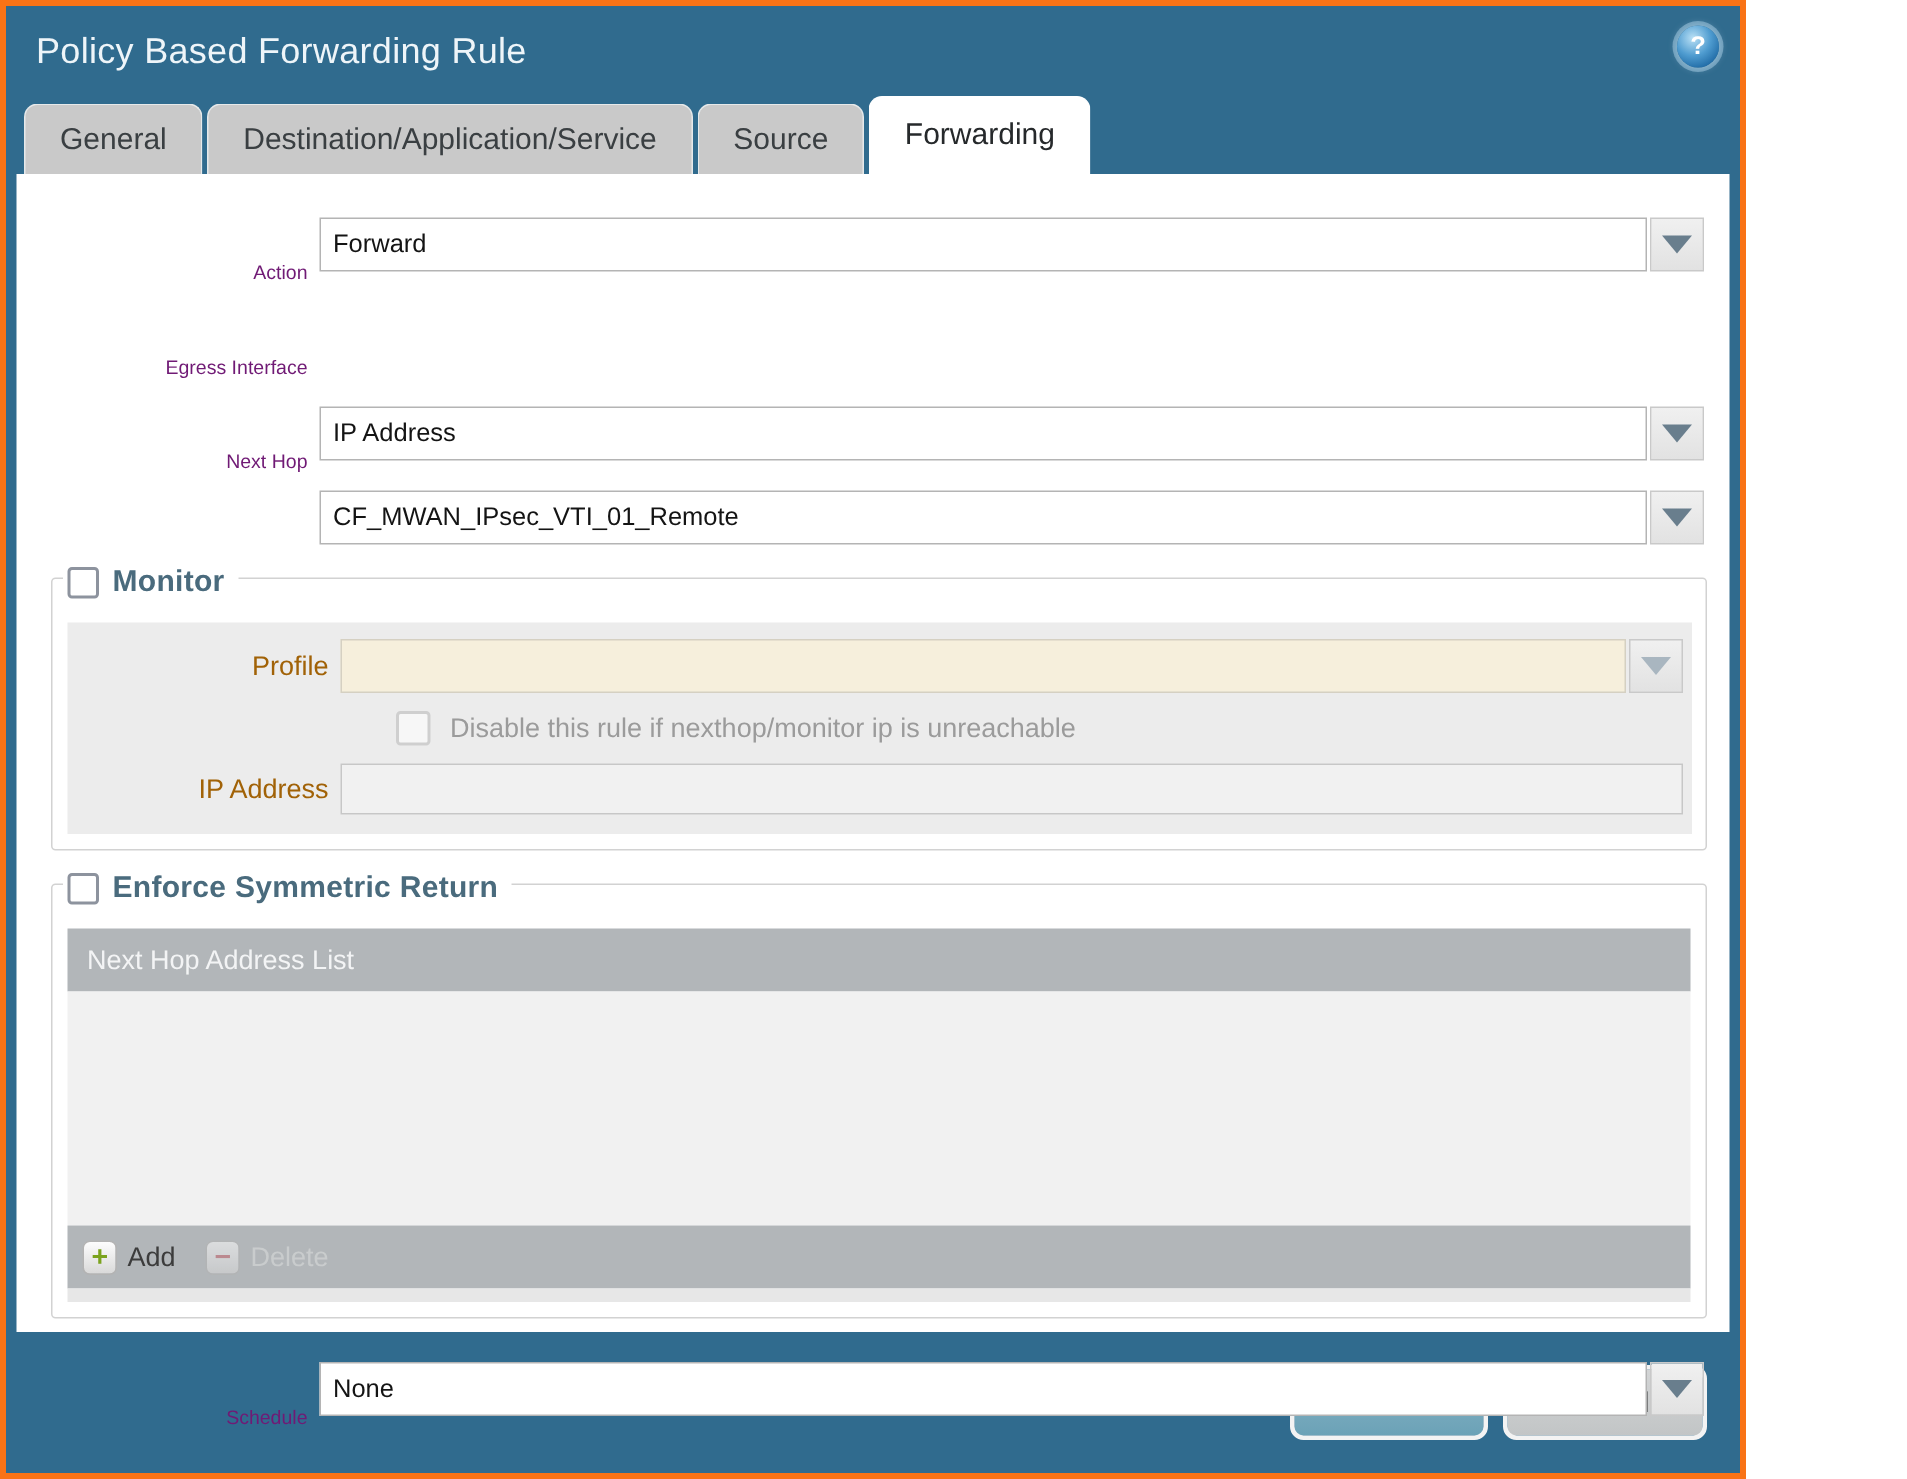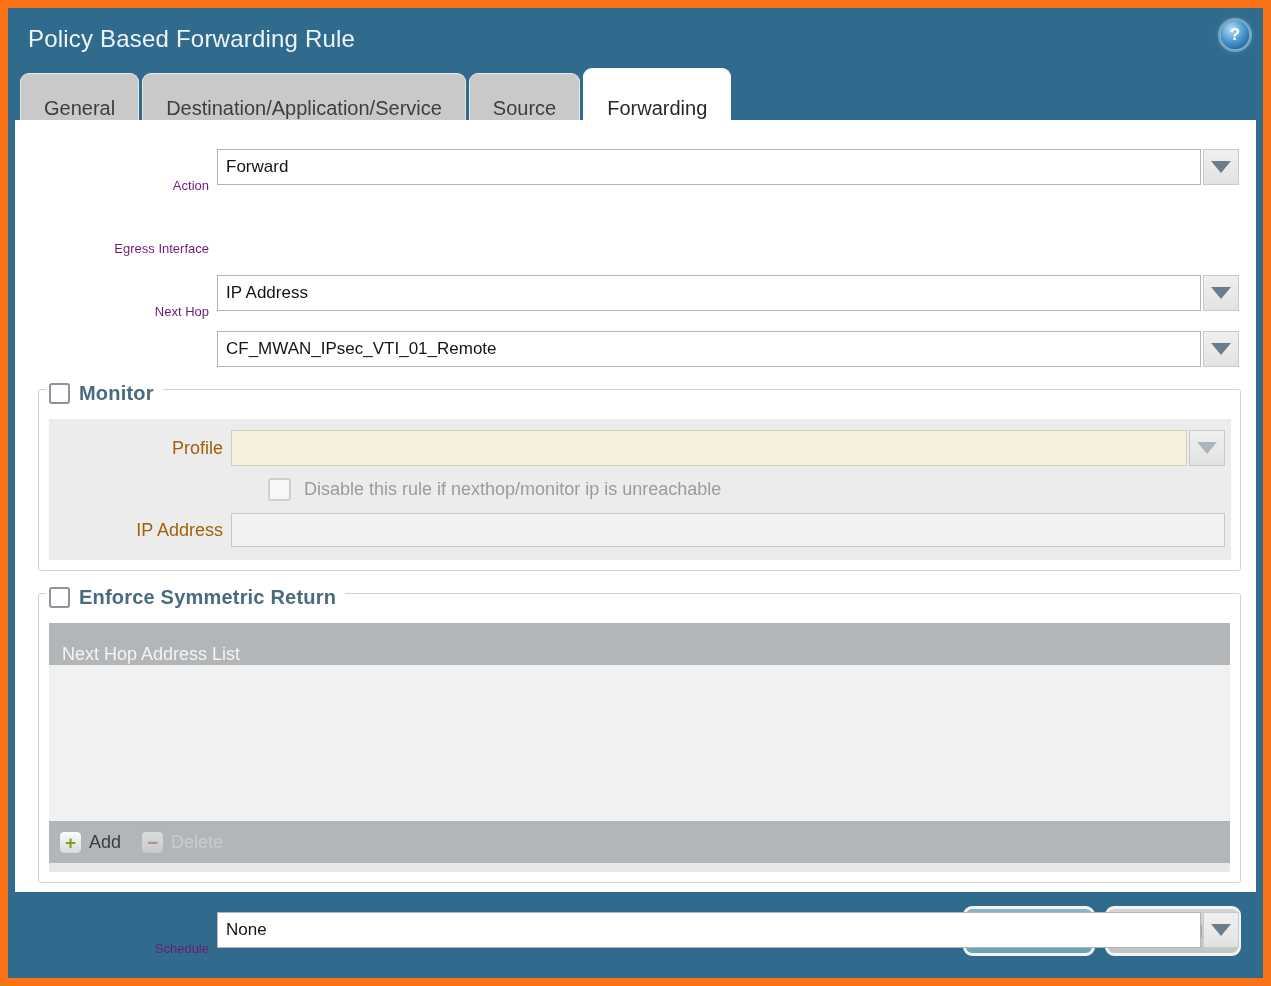--- a/index.html
+++ b/index.html
@@ -1,22 +1,22 @@
 <!DOCTYPE html>
 <html><head>
 <meta charset="utf-8">
 <style>
   * { margin: 0; padding: 0; box-sizing: border-box; }
   html, body { width: 1271px; height: 986px; }
   body { font-family: "Liberation Sans", sans-serif; }
 
   .window {
-    width: 1271px; height: 986px;
+    width: 1164px; height: 986px;
     background: #306b8e;
-    border: 8px solid #f97316;
+    border: 4px solid #f97316;
     position: relative;
     overflow: hidden;
   }
 
   
   .titlebar { height: 58px; position: relative; }
   .titlebar .title {
     position: absolute; left: 20px; top: 17px;
     color: #eef5f9; font-size: 24px; font-weight: 400;
     letter-spacing: .2px;
@@ -35,21 +35,21 @@
   .tabstrip {
     display: flex; align-items: flex-end;
     padding-left: 12px; height: 54px; gap: 3px;
     position: relative; z-index: 2;
   }
   .tab {
     background: #c9c9c9;
     border: 1px solid #e6e9ea; border-bottom: none;
     border-radius: 9px 9px 0 0;
     height: 47px; padding: 0 23px;
-    display: flex; align-items: flex-end;
+    display: flex; align-items: center;
     font-size: 20px; color: #3a3f42;
     cursor: pointer; white-space: nowrap;
   }
   .tab.active {
     background: #ffffff; height: 52px; color: #26292b;
     border-color: #ffffff;
   }
 
   
   .content {
@@ -134,21 +134,21 @@
     width: 23px; height: 23px; border-radius: 3px;
     border: 2px solid #cfcfcf; background: #f7f7f7; flex: none;
   }
   .cbrow .cbtext { font-size: 18px; color: #9b9b9b; }
 
   
   .nh-table { margin: 11px 10px 0 10px; }
   .nh-head {
     height: 42px; background: #b2b6b9;
     color: #f3f4f5; font-size: 18px;
-    display: flex; align-items: flex-end; padding-left: 13px;
+    display: flex; align-items: center; padding-left: 13px;
     cursor: pointer;
   }
   .nh-body { height: 156px; background: #f1f1f1; }
   .nh-foot {
     height: 42px; background: #b2b6b9;
     display: flex; align-items: center; gap: 20px; padding-left: 10px;
   }
   .tool-btn { display: flex; align-items: center; gap: 7px; cursor: pointer; }
   .tool-ico {
     width: 23px; height: 23px; border-radius: 5px;

